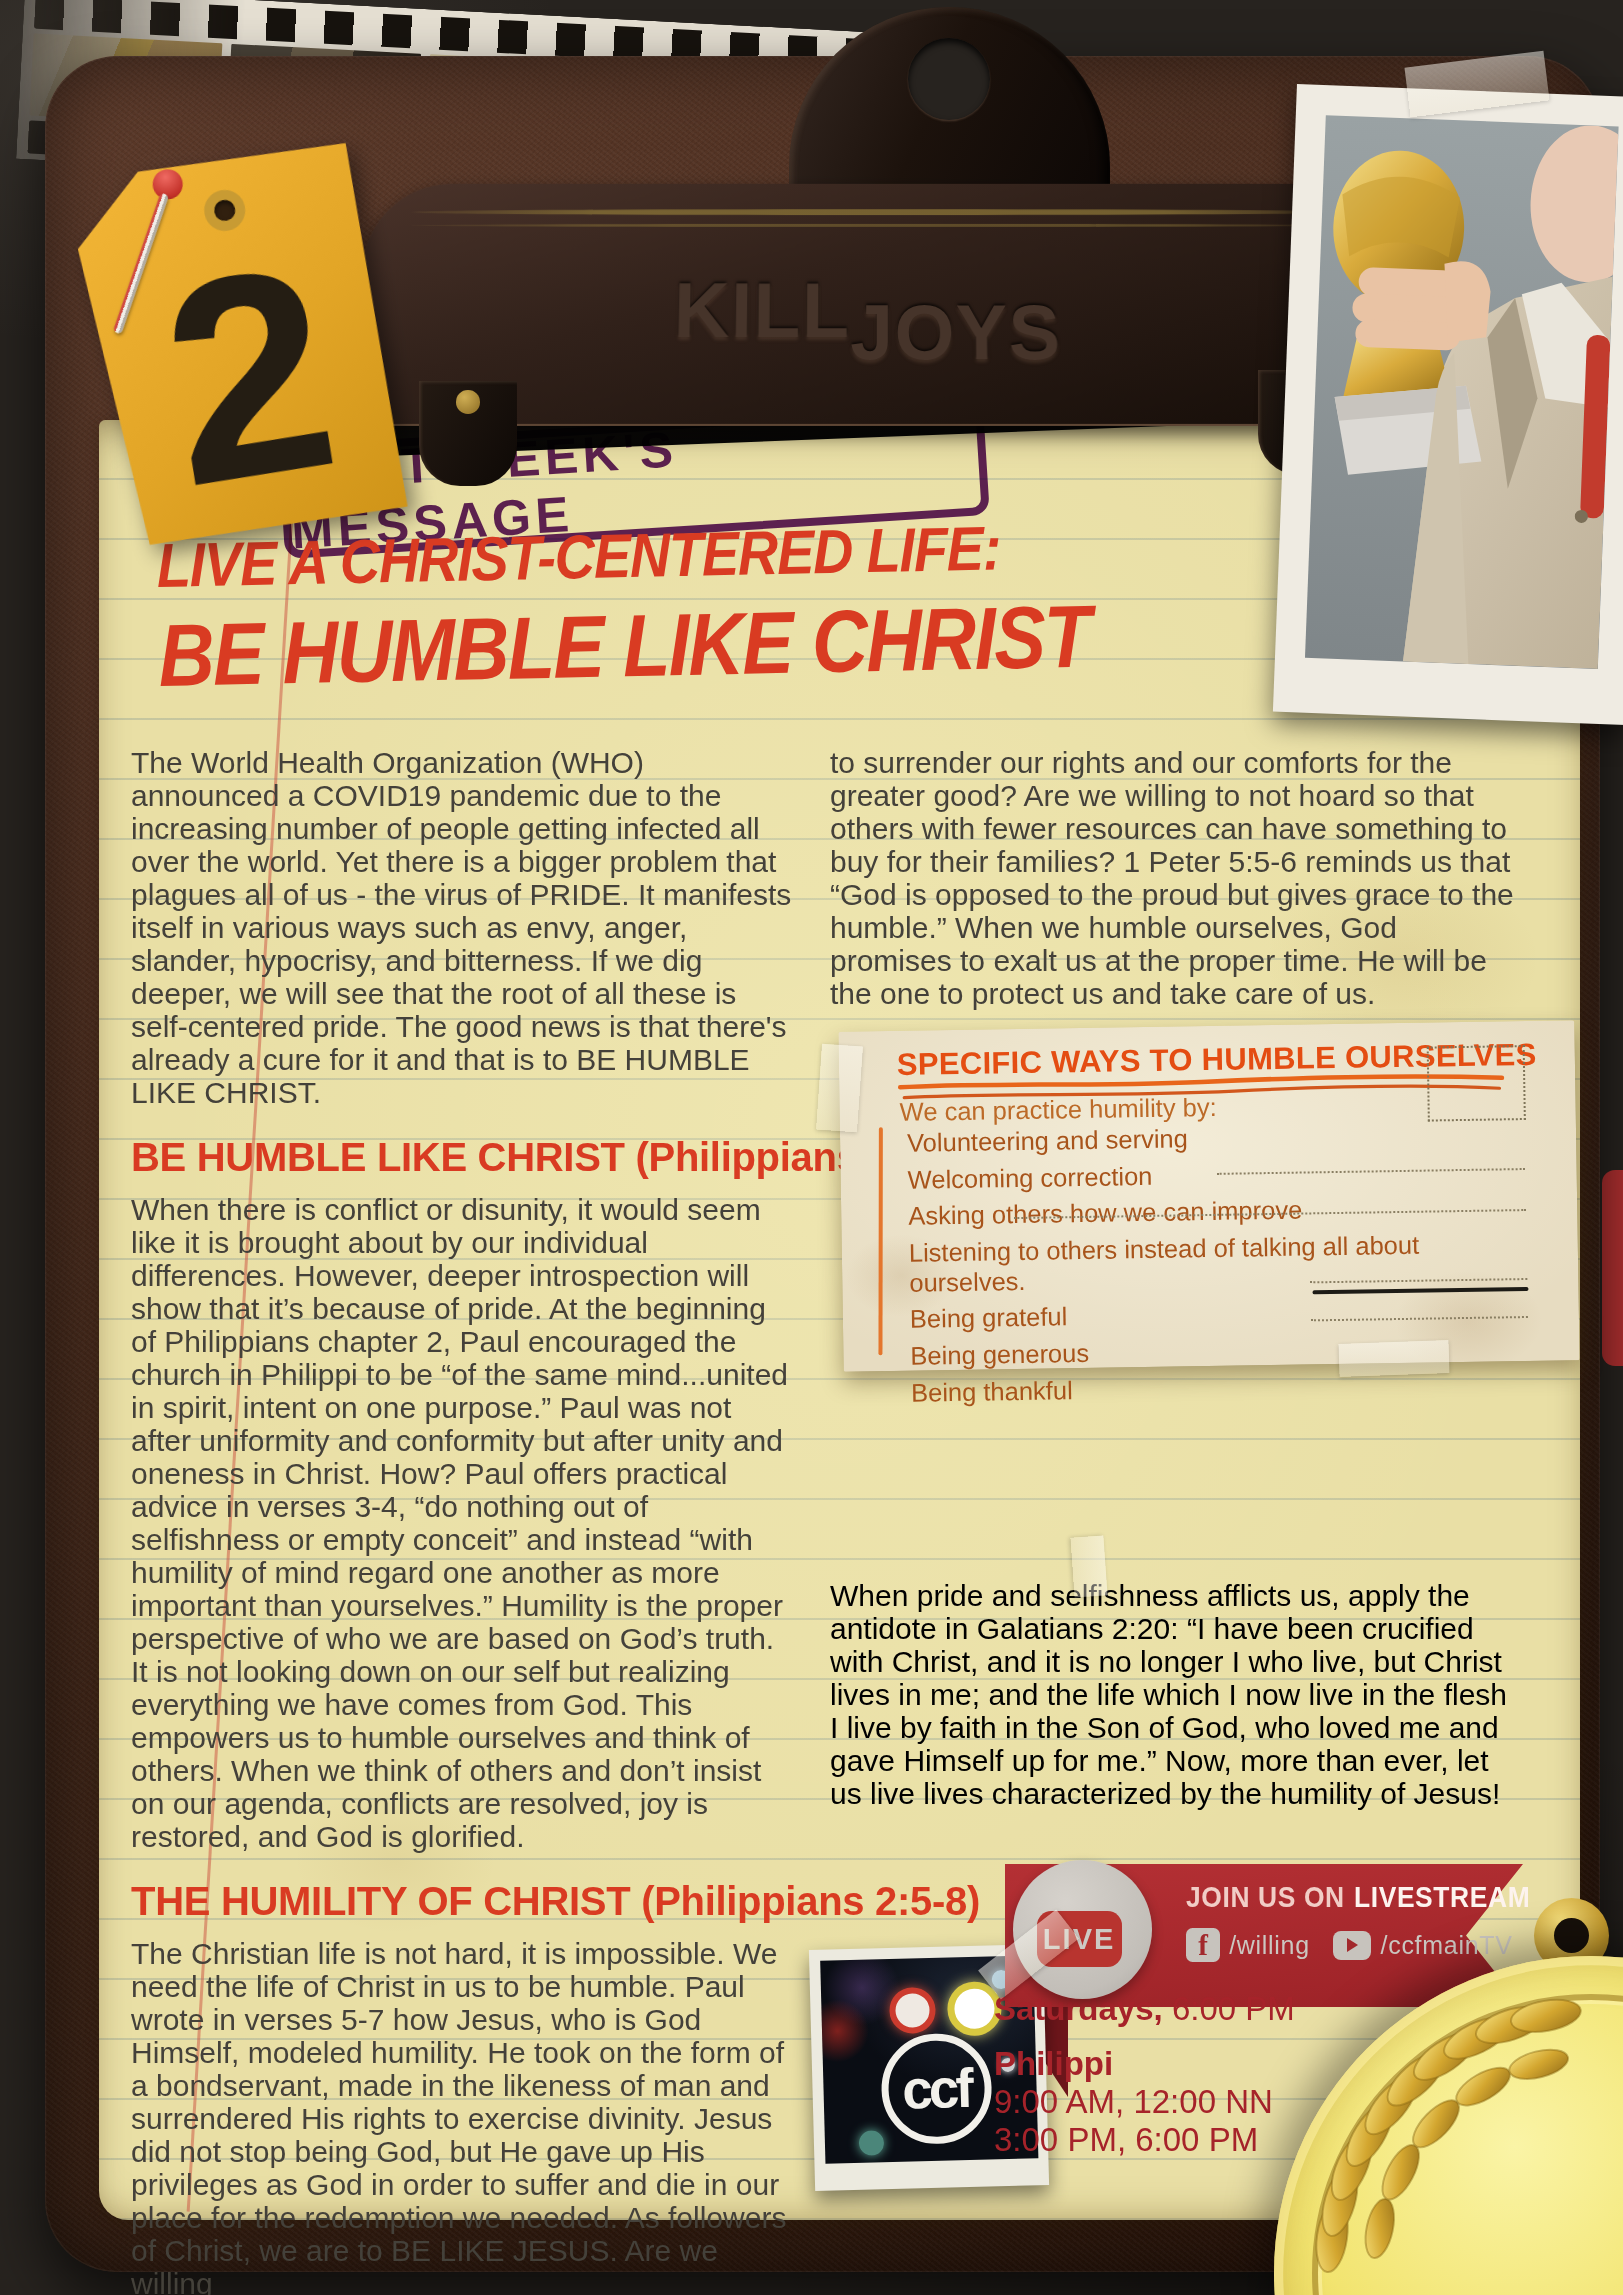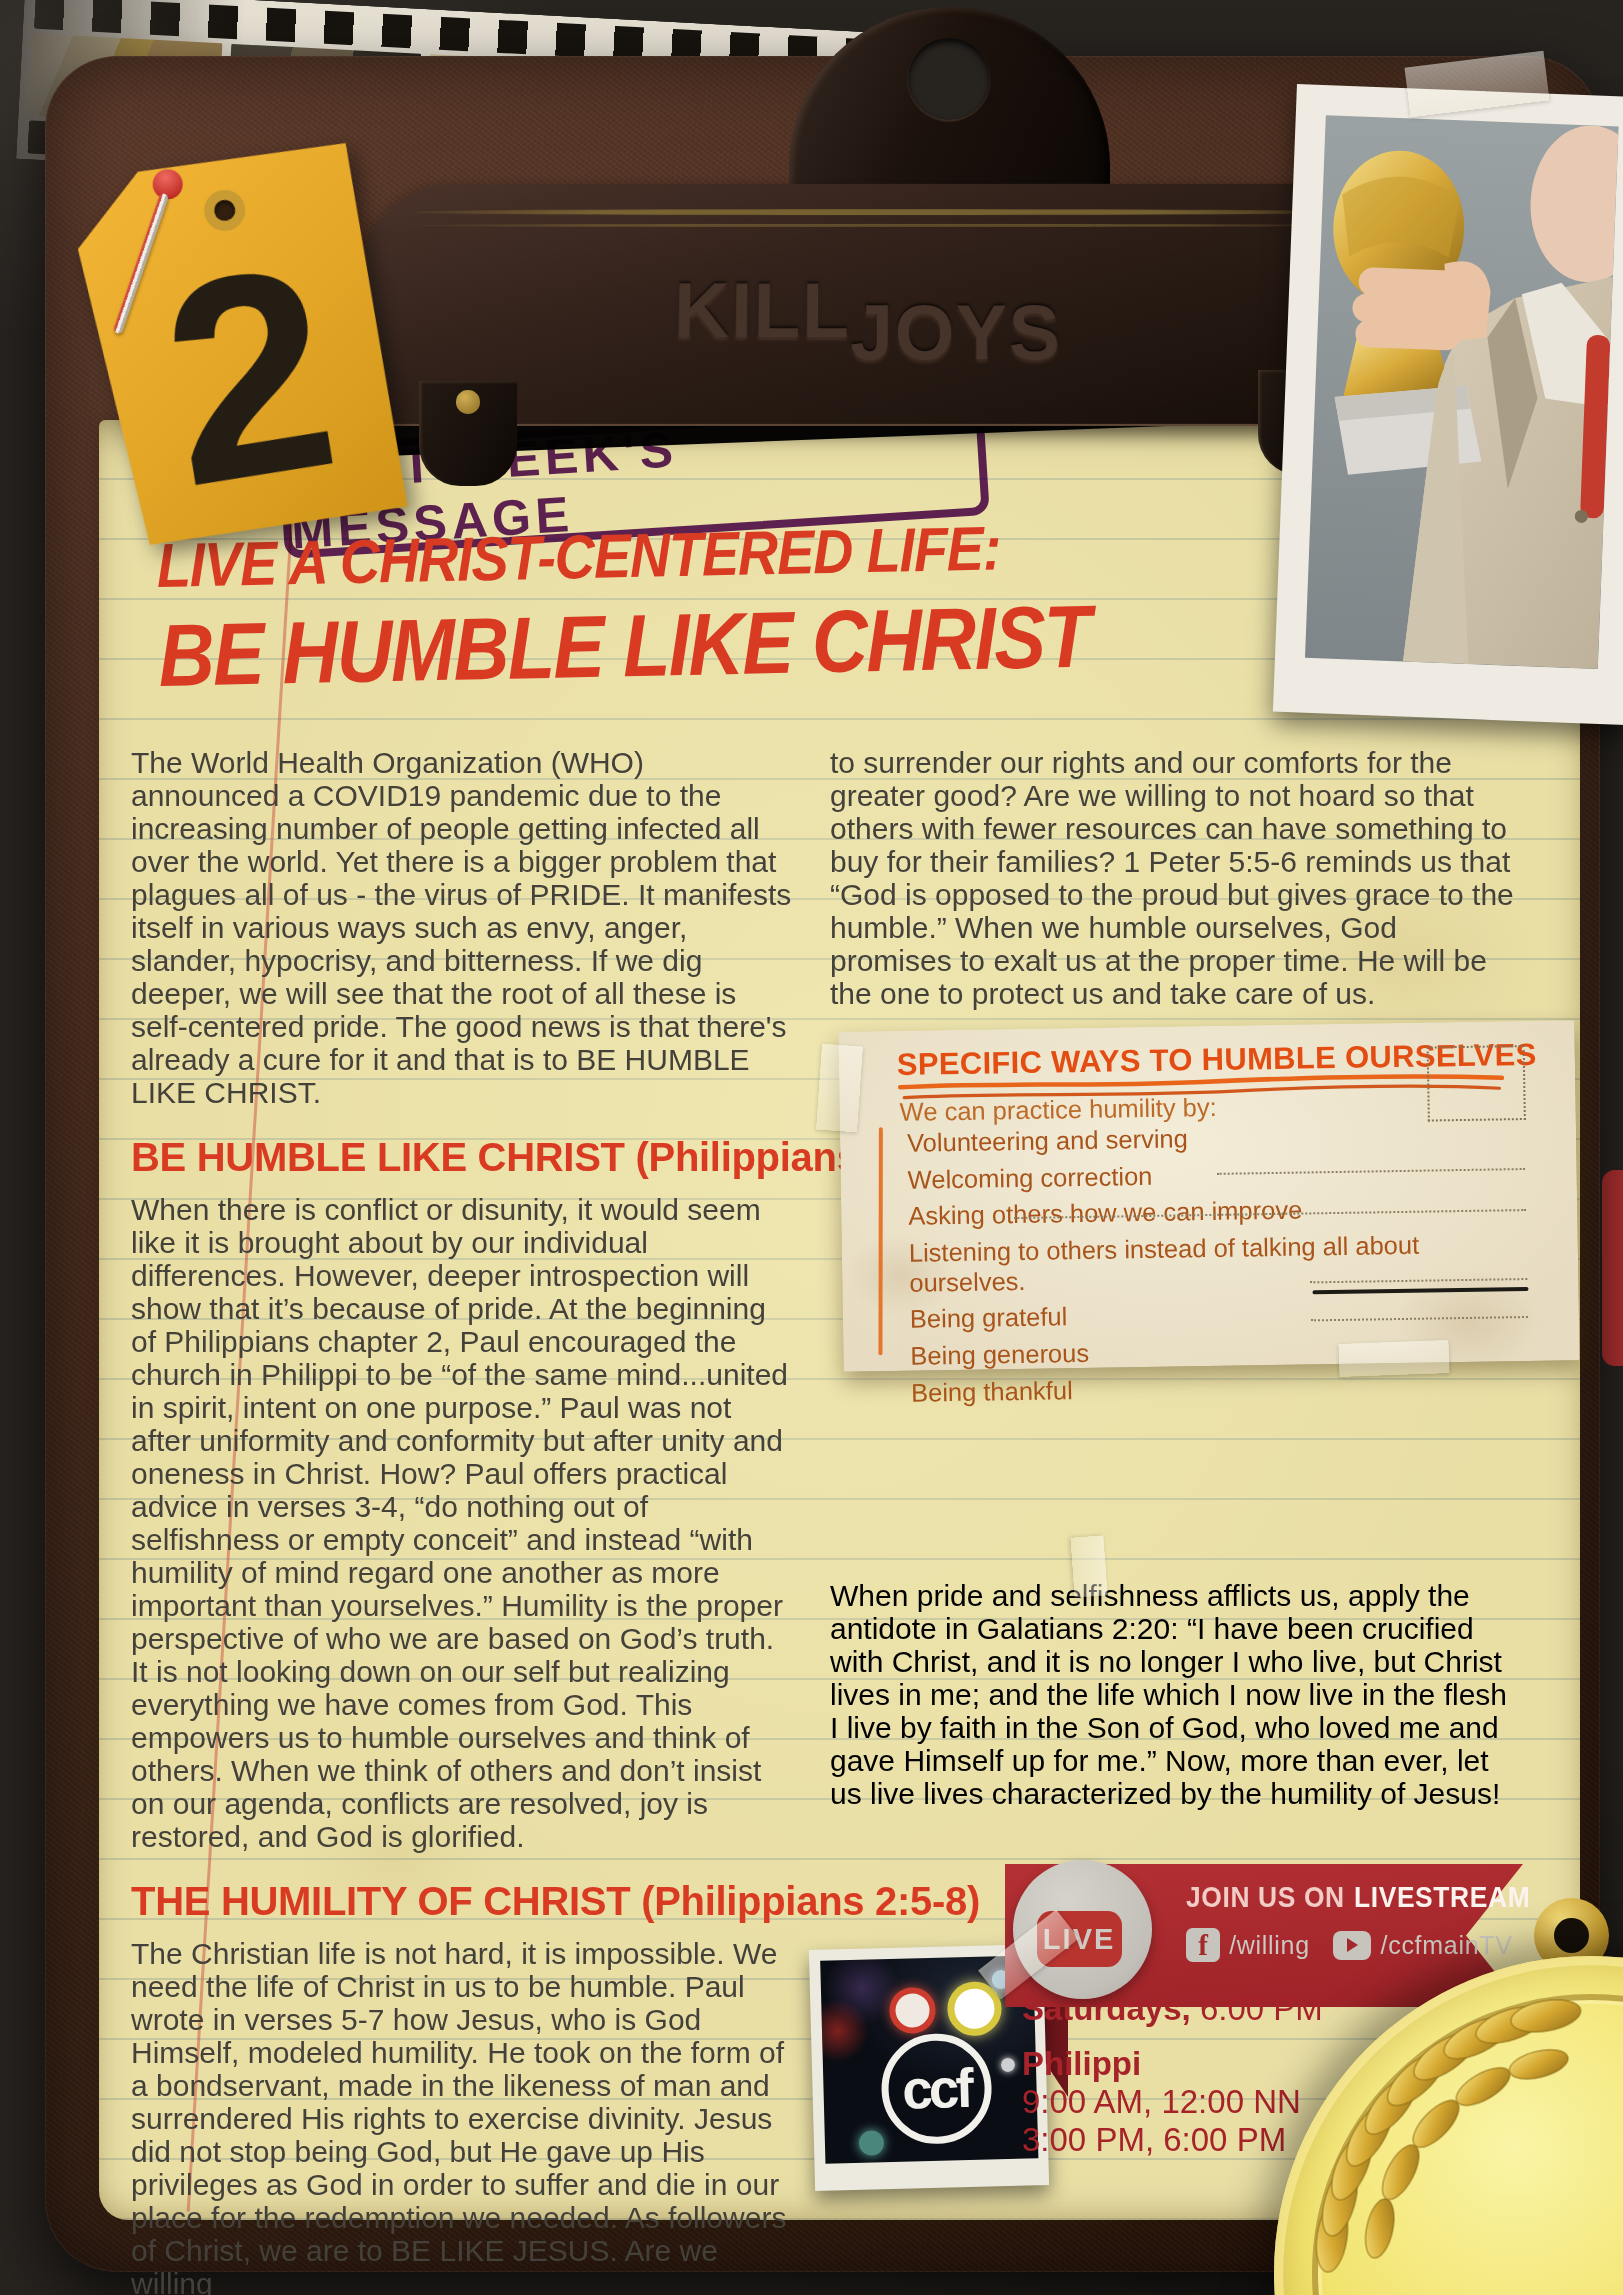--- a/index.html
+++ b/index.html
@@ -150,21 +150,21 @@
   .ls-heading .pre{ font-size:30px; font-weight:700; letter-spacing:0.7px; color:#f1cdc6; margin-right:10.5px; }
   .ls-heading .big{ font-size:30px; font-weight:800; letter-spacing:0.7px; color:#fdf3ee; }
   .ls-handles{ position:absolute; left:1186px; top:1928px; z-index:7; display:flex; align-items:center; gap:9.2px; }
   .fb-icon{ width:34px; height:34px; border-radius:6.5px; background:#c7c3bd; display:flex; align-items:center; justify-content:center;
     font-family:"Liberation Serif", serif; font-weight:700; font-size:29px; color:#a2282c; }
   .yt-icon{ width:38px; height:29px; border-radius:7.9px; background:#c7c3bd; display:flex; align-items:center; justify-content:center; margin-left:14.4px; }
   .yt-icon::after{ content:""; width:0; height:0; border-left:11.8px solid #a2282c; border-top:7.2px solid transparent; border-bottom:7.2px solid transparent; }
   .handle{ font-size:25px; color:#cbc7c1; letter-spacing:0.7px; }
 
   
-  .schedule{ position:absolute; left:1022px; top:1990px; z-index:6; color:#a6232a; }
+  .schedule{ position:absolute; left:994px; top:1990px; z-index:6; color:#a6232a; }
   .sch-line{ font-size:33px; line-height:38px; }
   .sch-line .b{ font-weight:800; }
   .sch-gap{ height:17px; }
 
   
   .ccf{ position:absolute; left:812px; top:1947px; width:234px; height:241px; z-index:5;
     background:#eceadf; padding:10.5px 10.5px 27.5px; transform:rotate(-1.5deg);
     box-shadow:0 9.2px 19.6px rgba(0,0,0,.45); }
   .ccf-photo{ position:relative; width:100%; height:100%; overflow:hidden;
     background:radial-gradient(170px 131px at 70% 20%, #1c2433, #0a0d14 70%); }

